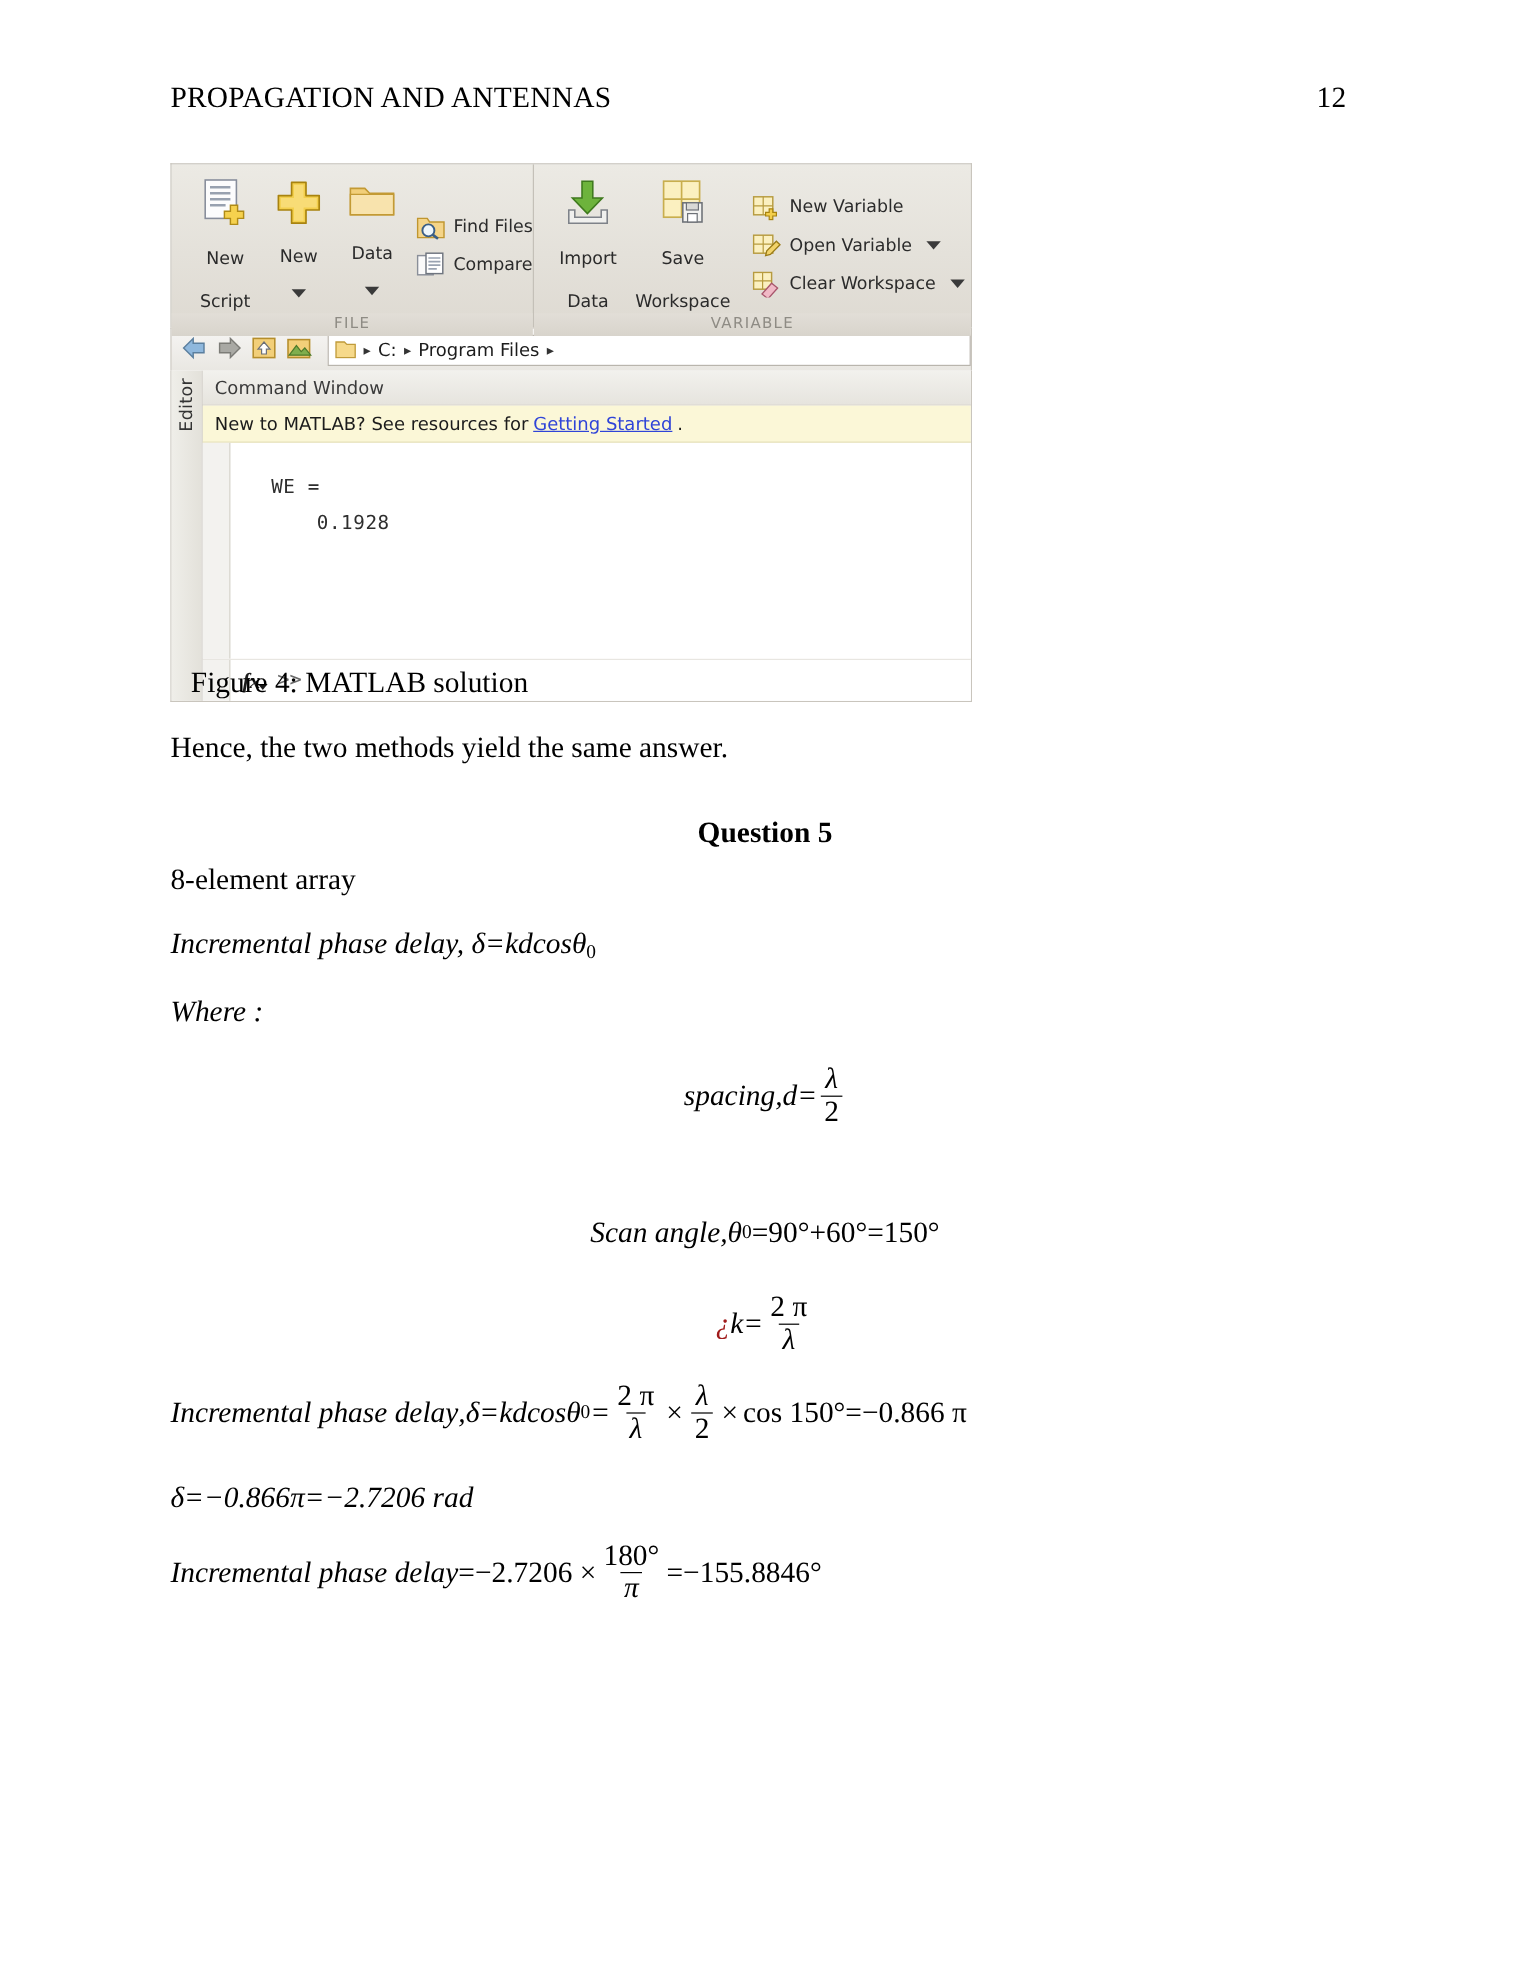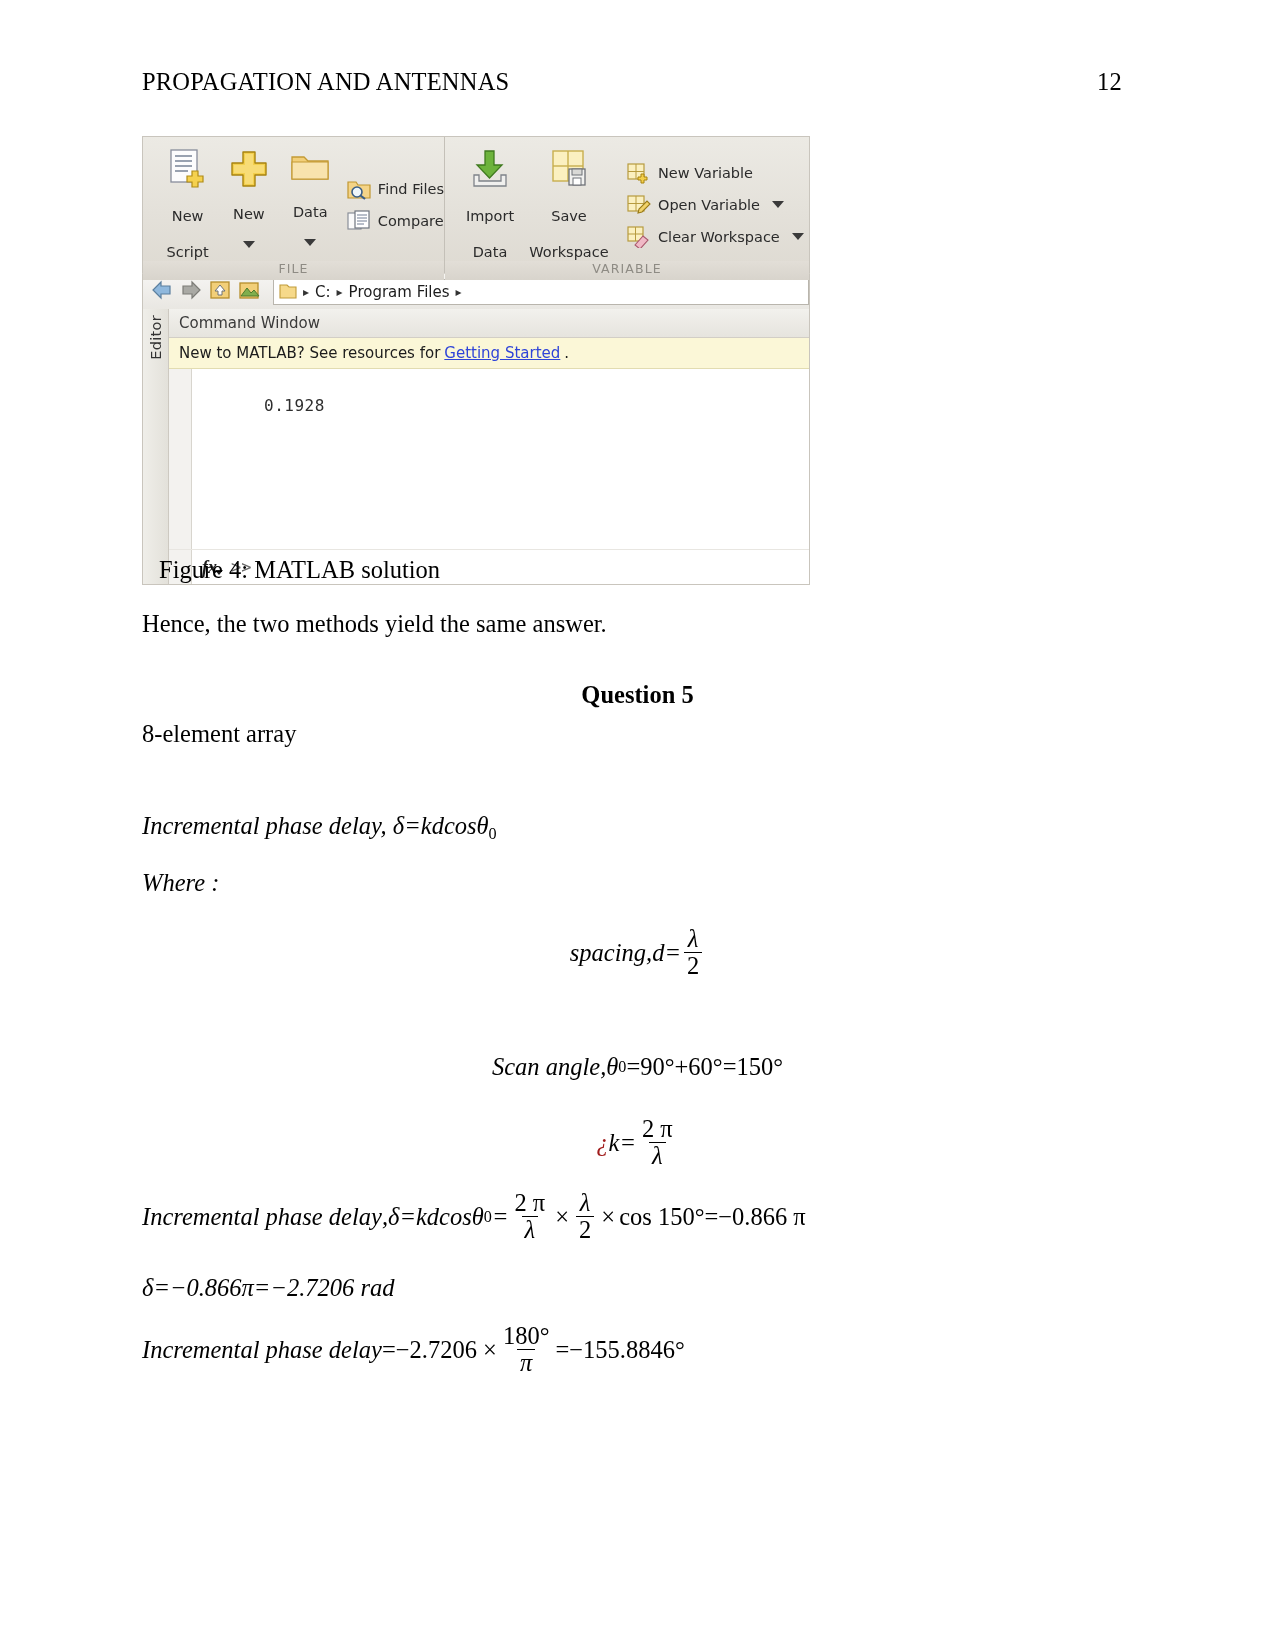--- a/index.html
+++ b/index.html
@@ -268,21 +268,21 @@
   }
 
   
   .doc-line {
     position: absolute;
     left: 142px;
     font-size: 24.5px;
     line-height: 1.25;
     white-space: nowrap;
   }
-  .doc-line.italic { font-style: italic; margin-top: 39px; }
+  .doc-line.italic { font-style: italic; }
   .doc-line.center {
     left: 0; width: 1275px; text-align: center;
   }
   .doc-line.bold { font-weight: bold; }
 
   
   .m { font-style: italic; font-family: "Liberation Serif", serif; }
   .mr { font-style: normal; }
   .frac {
     display: inline-flex;
@@ -503,20 +503,21 @@
     <div class="ml-panel">
       <div class="cmd-title">Command Window</div>
       <div class="cmd-banner">
         <span>New to MATLAB? See resources for</span>
         <span class="link">Getting Started</span>
           <span>.</span>
       </div>
       <div class="cmd-area">
         <div class="cmd-gutter"></div>
         <div class="cmd-out">
+          <div>WE  =</div>
           <div class="indent">0.1928</div>
         </div>
       </div>
       <div class="cmd-prompt">
         <span class="fx-box"></span>
         <span class="fx">fx<span class="tick"></span></span>
         <span class="chev">&gt;&gt;</span>
       </div>
     </div>
   </div>

